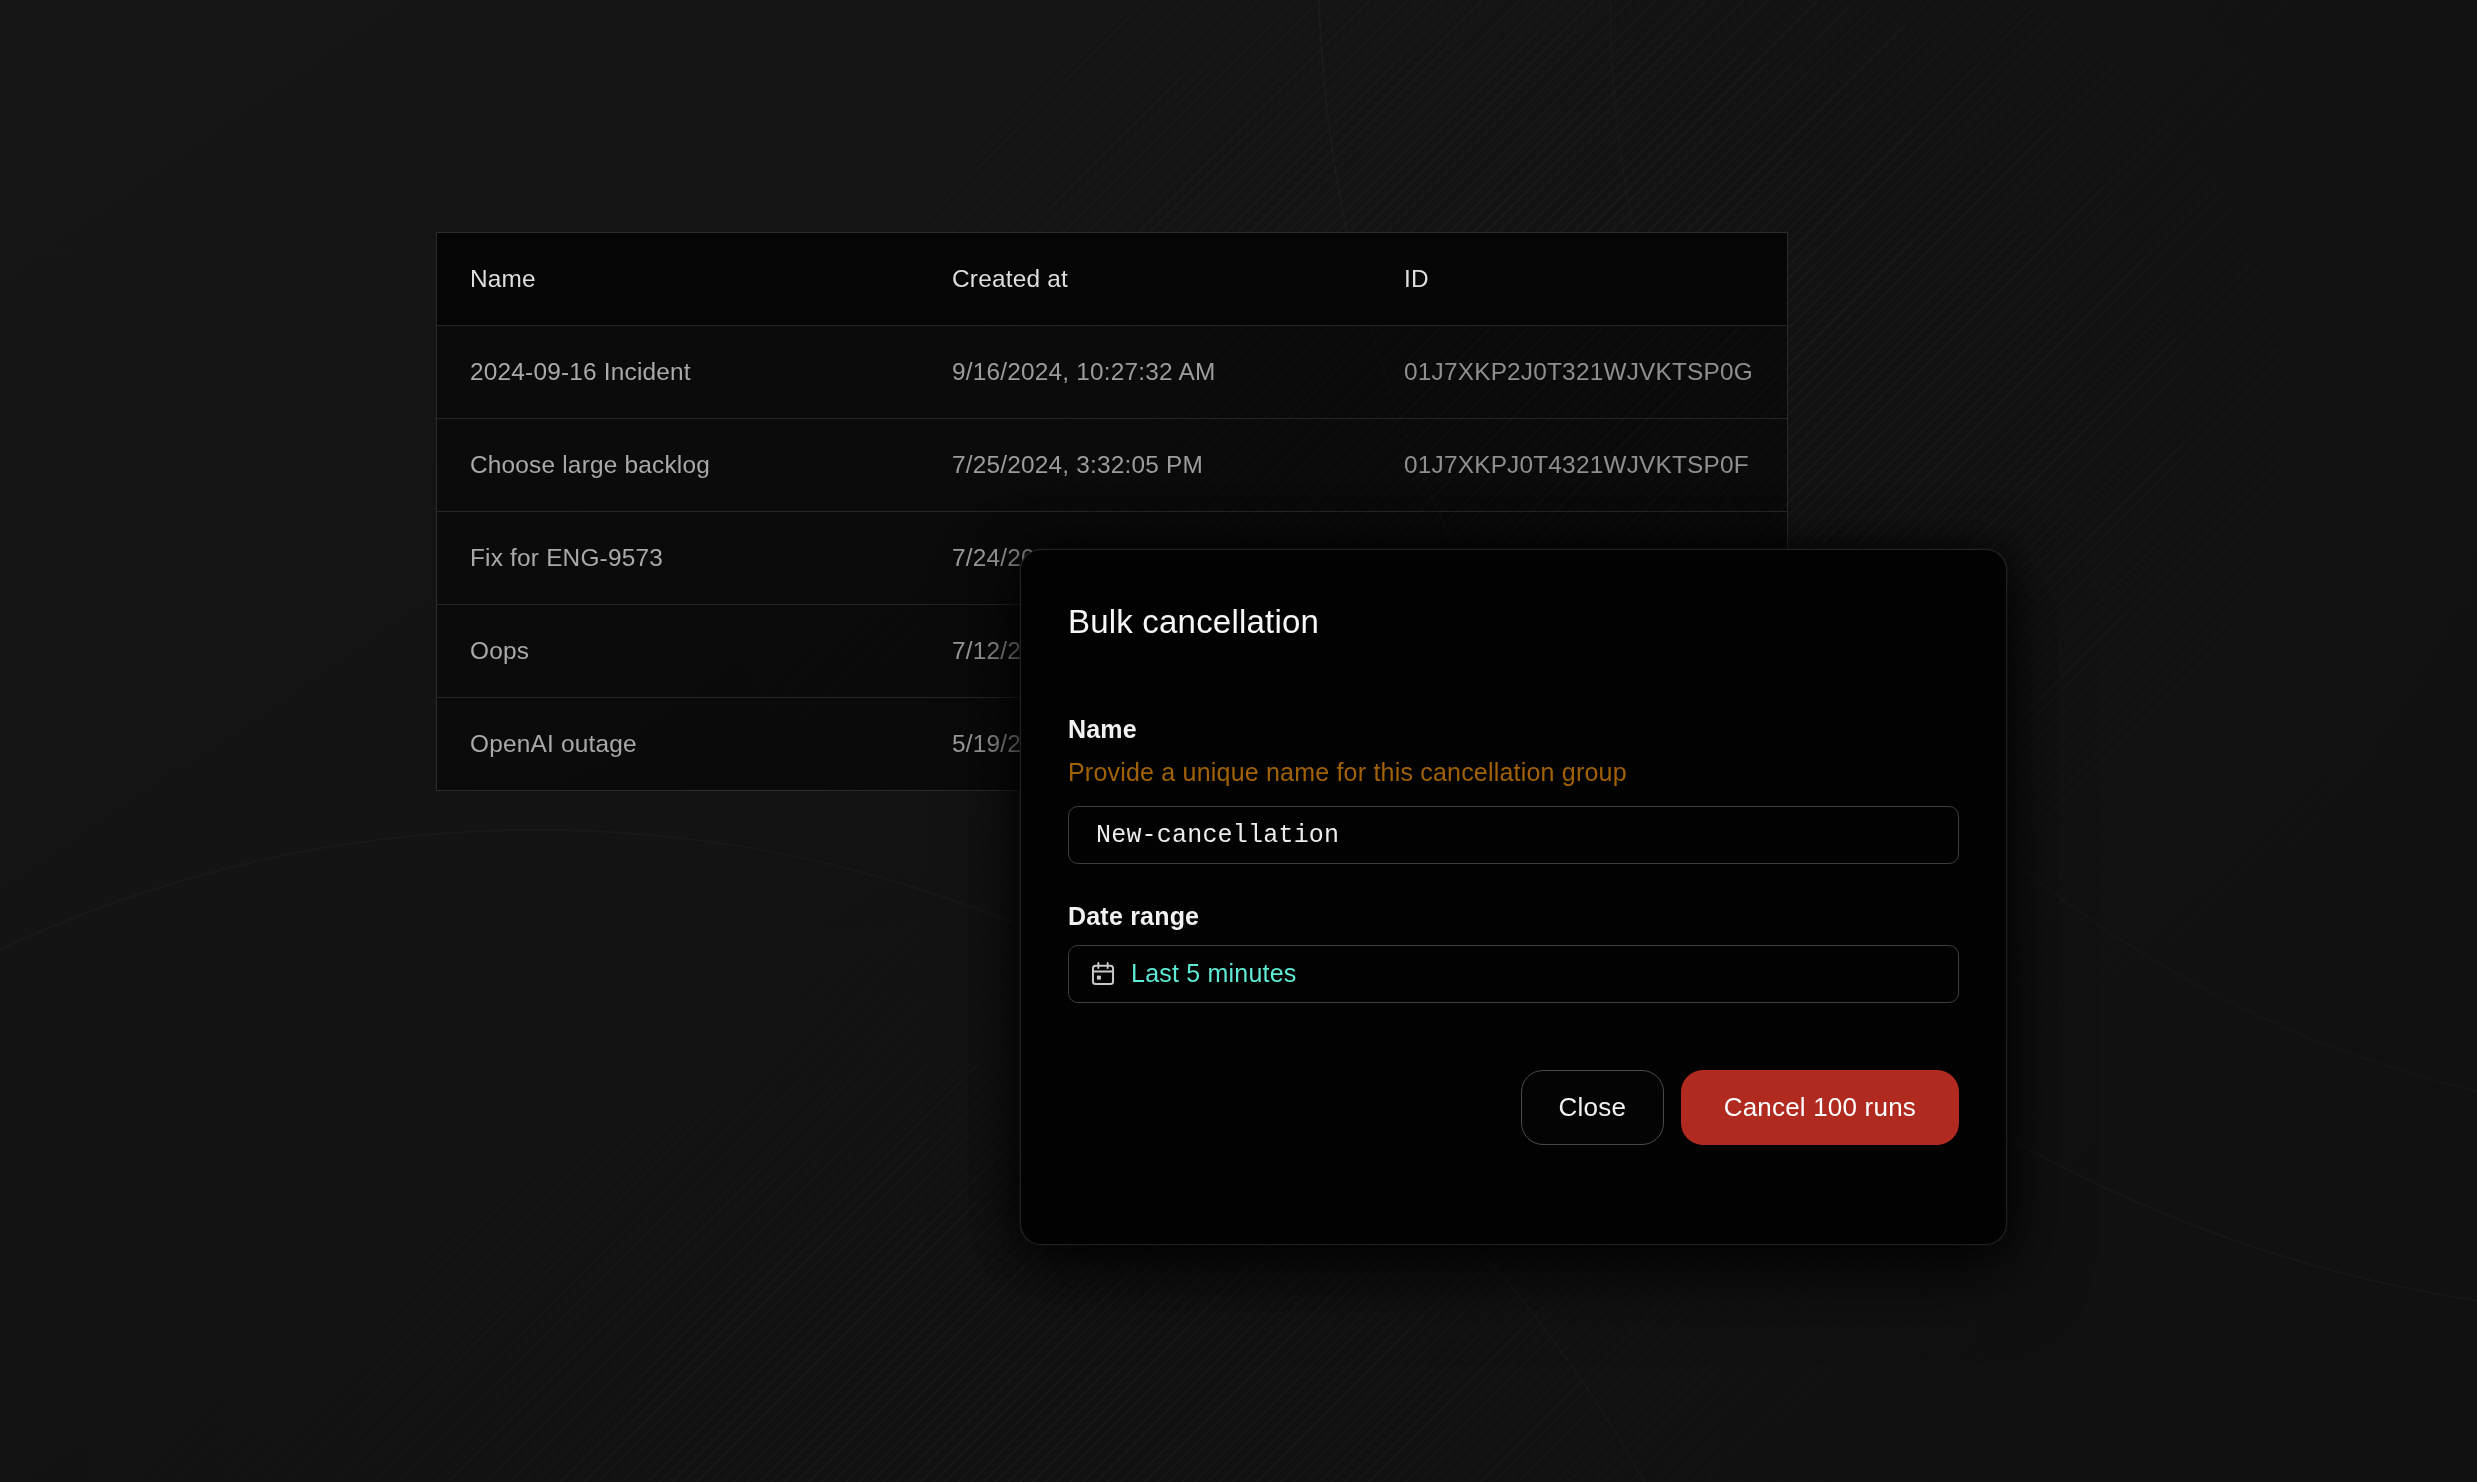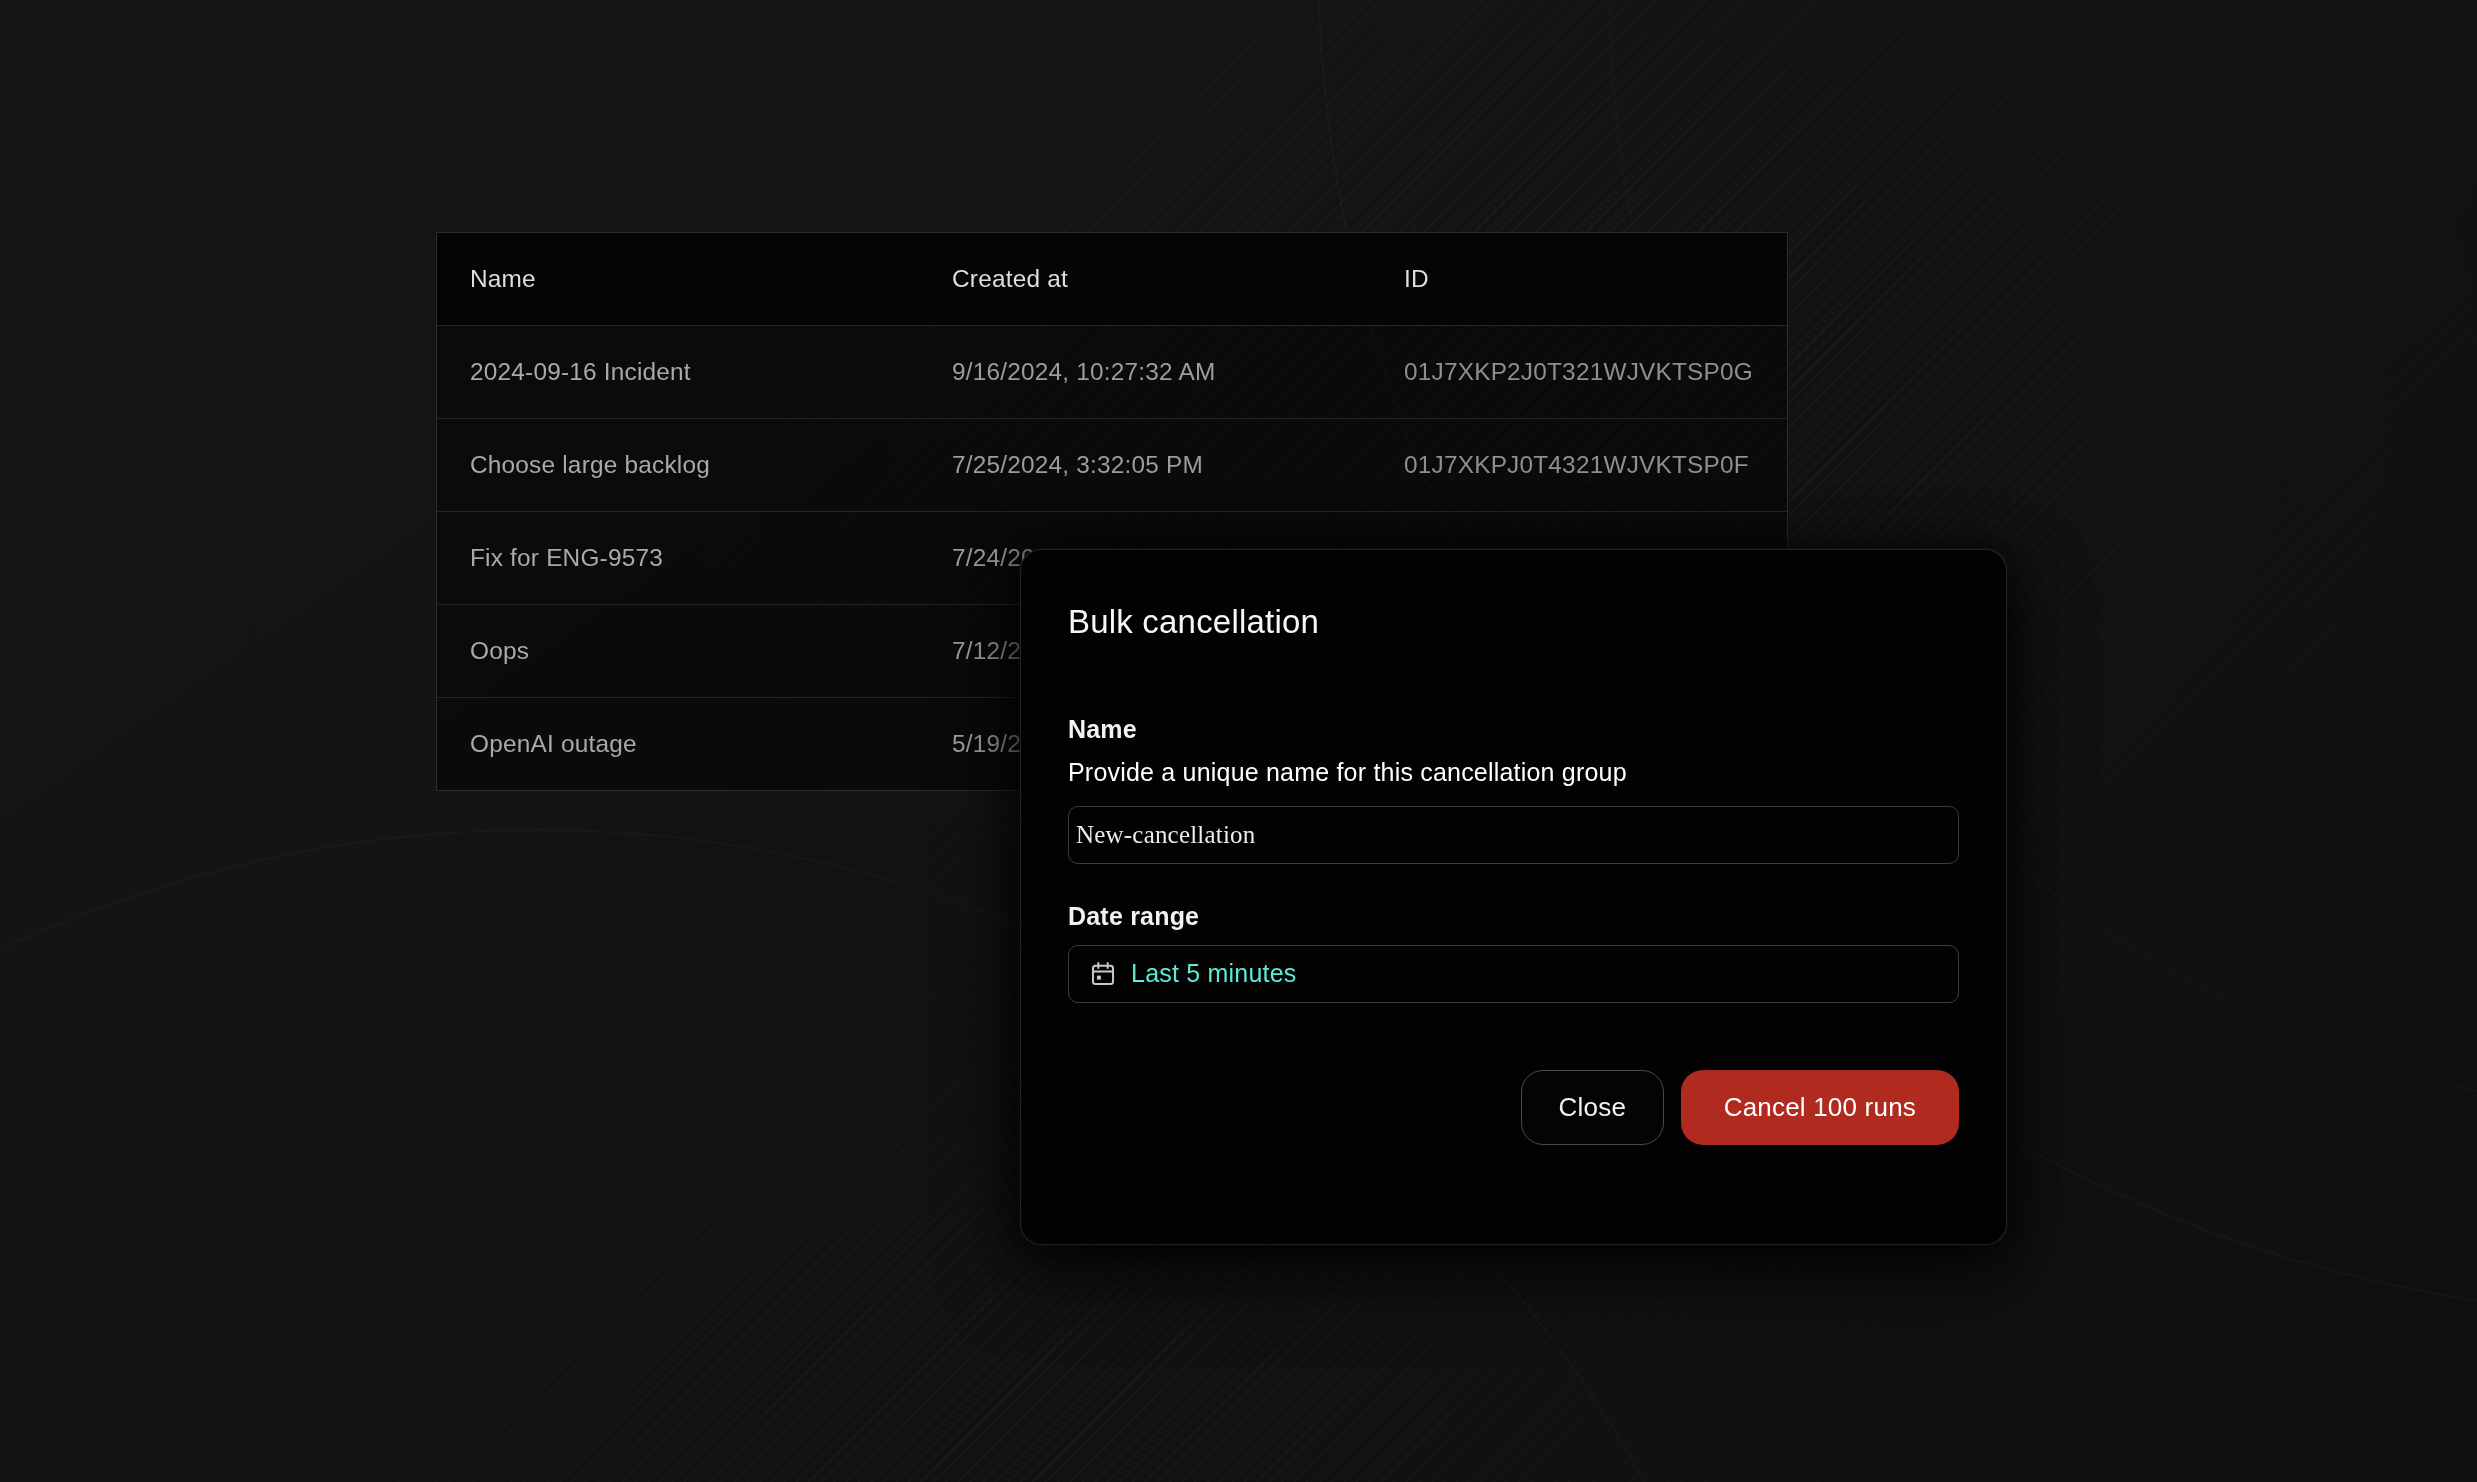--- a/index.html
+++ b/index.html
@@ -45,25 +45,25 @@
   
   .modal {
     position:absolute; left:1020px; top:549px; width:987px; height:696px;
     background:#020202; border-radius:21.5px;
     border:1px solid rgba(255,255,255,0.13);
     box-shadow:0 0 44px rgba(0,0,0,0.85), 0 29px 78px rgba(0,0,0,0.7), 0 0 2px rgba(255,255,255,0.18);
     padding:53px 47px 47px 47px;
   }
   .modal-title { font-size:33px; font-weight:500; color:#f7f7f7; letter-spacing:0.2px; margin-bottom:74px; }
   .field-label { font-size:25px; font-weight:700; color:#f2f2f2; margin-bottom:13.7px; letter-spacing:0.2px; }
-  .field-desc  { font-size:25px; color:#ffffff; margin-bottom:19.5px; letter-spacing:0.2px; }
+  .field-desc  { font-size:25px; color:#a16207; margin-bottom:19.5px; letter-spacing:0.2px; }
   .text-input {
     width:100%; height:58px; background:transparent; border:1px solid #3d3d3d; border-radius:9.8px;
-    color:#ececec; font-size:25px; font-family:Liberation Serif, serif;
-    padding:0 7px; outline:none; display:block; margin-bottom:38px; letter-spacing:0.2px;
+    color:#ececec; font-size:25px; font-family:Liberation Mono, monospace;
+    padding:0 27px; outline:none; display:block; margin-bottom:38px; letter-spacing:0.2px;
   }
   .select-trigger {
     width:100%; height:58px; border:1px solid #3d3d3d; border-radius:9.8px;
     display:flex; align-items:center; gap:14.6px; padding:0 19.5px; cursor:pointer;
     color:#5eead4; font-size:25px; letter-spacing:0.2px;
   }
   .cal-icon { width:28px; height:28px; flex:0 0 auto; display:block; }
   .modal-footer { display:flex; justify-content:flex-end; gap:16.6px; margin-top:67px; }
   .btn {
     height:75px; border-radius:22px; font-size:26px; font-family:"Liberation Sans", sans-serif;

